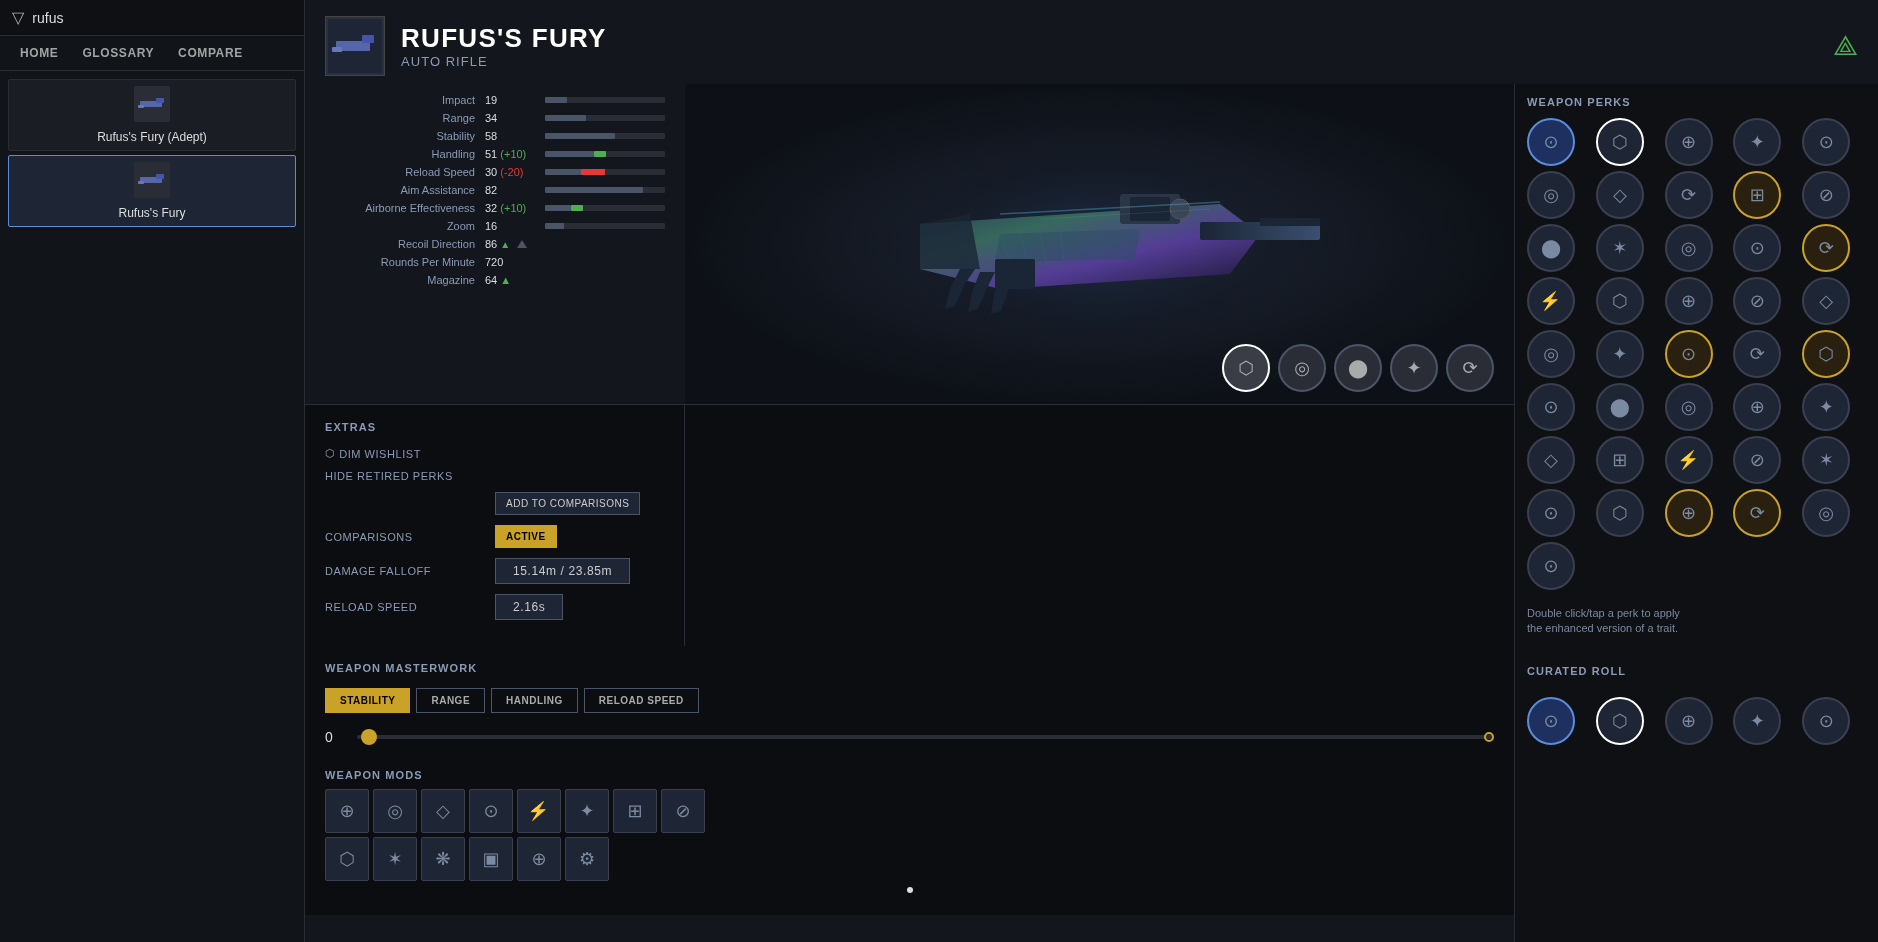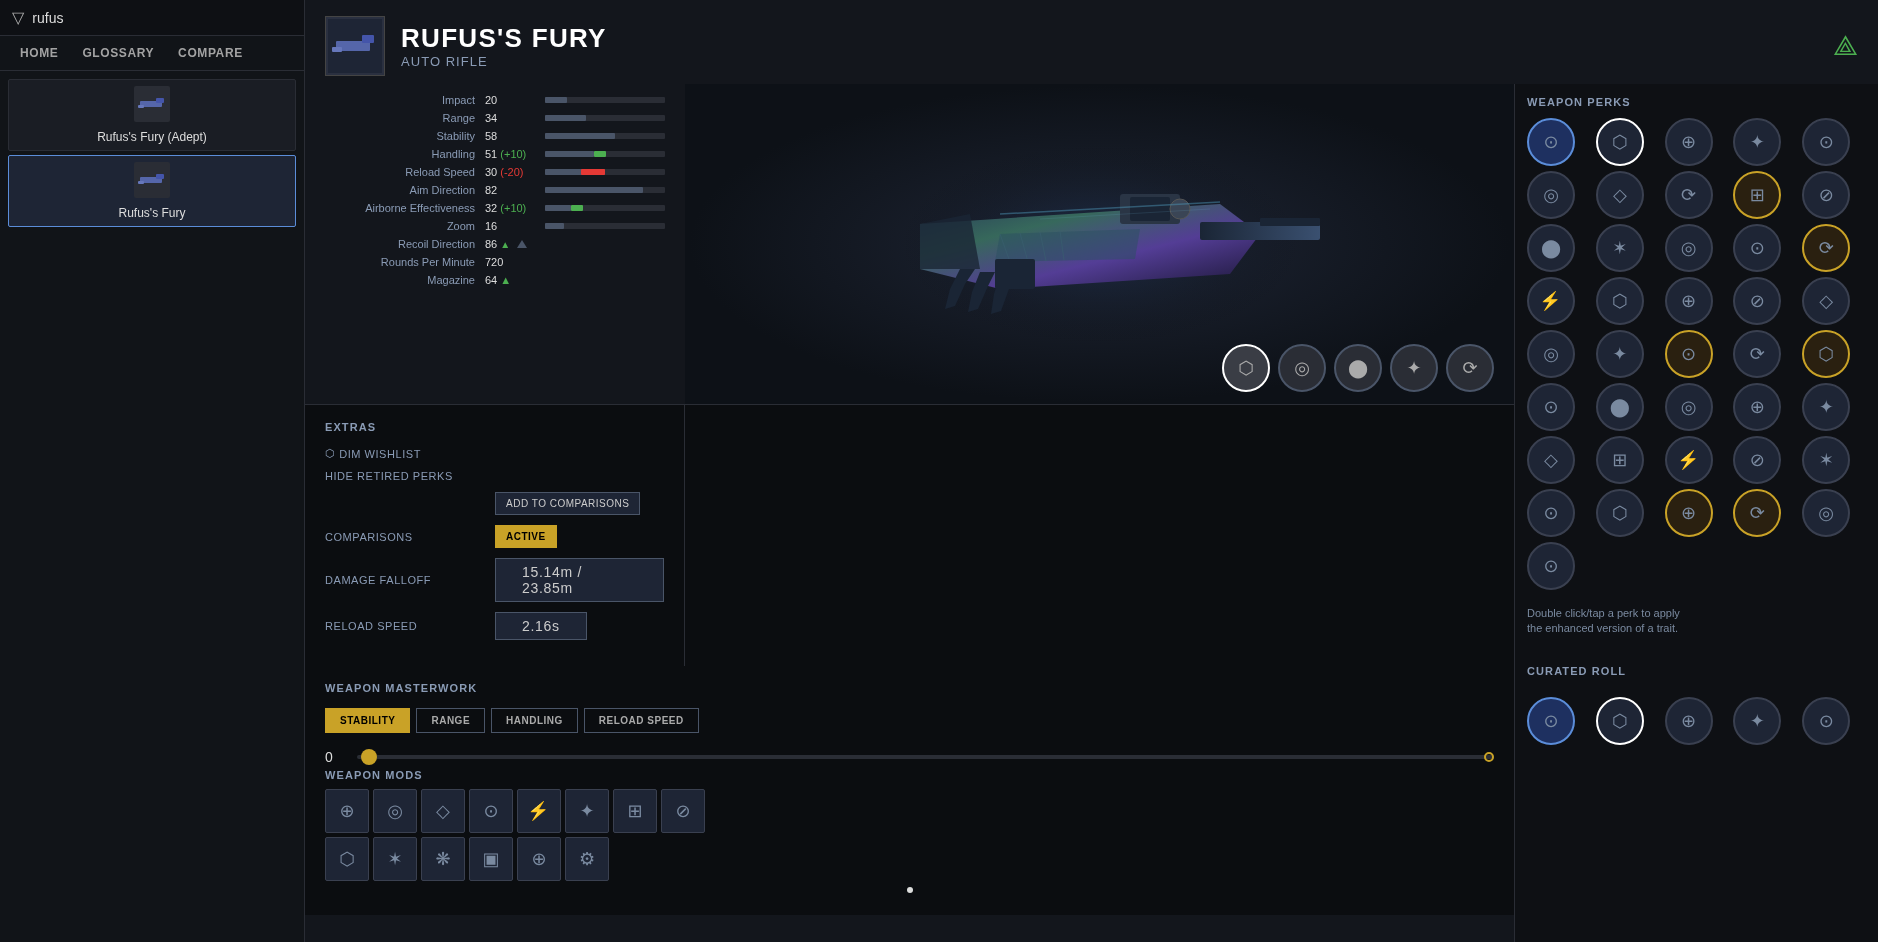--- a/index.html
+++ b/index.html
@@ -302,22 +302,22 @@
     .extra-btn.active {
       background: #c9a227;
       border-color: #c9a227;
       color: #000;
       font-weight: bold;
     }
     .extra-value {
       background: #1e2535;
       border: 1px solid #4a5568;
       color: #ccc;
-      padding: 5px 26px;
-      font-size: 14px;
+      padding: 5px 17px;
+      font-size: 12px;
       letter-spacing: 0.05em;
     }
 
     
     #masterwork-panel {
       flex: 1;
       padding: 16px 20px;
     }
     #masterwork-title {
       font-size: 11px;
@@ -380,21 +380,21 @@
       height: 10px;
       border: 2px solid #c9a227;
       border-radius: 50%;
       position: absolute;
       top: -3px;
       right: 0;
     }
 
     
     #mods-section {
-      margin-top: 4px;
+      margin-top: 24px;
     }
     #mods-title {
       font-size: 11px;
       color: #8a9bb5;
       letter-spacing: 0.1em;
       text-transform: uppercase;
       margin-bottom: 8px;
       font-weight: bold;
     }
     #mods-grid {
@@ -577,21 +577,21 @@
 
   <div id="weapon-body">
     <div id="stats-image-area">
 
       <div id="stats-and-image">
 
         <div id="stats-panel">
 
           <div class="stat-row">
             <span class="stat-name">Impact</span>
-            <span class="stat-value">20</span>
+            <span class="stat-value">19</span>
             <div class="stat-bar-container">
               <div class="stat-bar normal" style="width:18%"></div>
             </div>
           </div>
 
           <div class="stat-row">
             <span class="stat-name">Range</span>
             <span class="stat-value">34</span>
             <div class="stat-bar-container">
               <div class="stat-bar normal" style="width:34%"></div>
@@ -618,21 +618,21 @@
           <div class="stat-row">
             <span class="stat-name">Reload Speed</span>
             <span class="stat-value">30 <span class="malus">(-20)</span></span>
             <div class="stat-bar-container">
               <div class="stat-bar-segment" style="width:50%;background:#4a5568;"></div>
               <div class="stat-bar-segment" style="width:20%;left:30%;background:#e53935;"></div>
             </div>
           </div>
 
           <div class="stat-row">
-            <span class="stat-name">Aim Direction</span>
+            <span class="stat-name">Aim Assistance</span>
             <span class="stat-value">82</span>
             <div class="stat-bar-container">
               <div class="stat-bar normal" style="width:82%"></div>
             </div>
           </div>
 
           <div class="stat-row">
             <span class="stat-name">Airborne Effectiveness</span>
             <span class="stat-value">32 <span class="bonus">(+10)</span></span>
             <div class="stat-bar-container">

